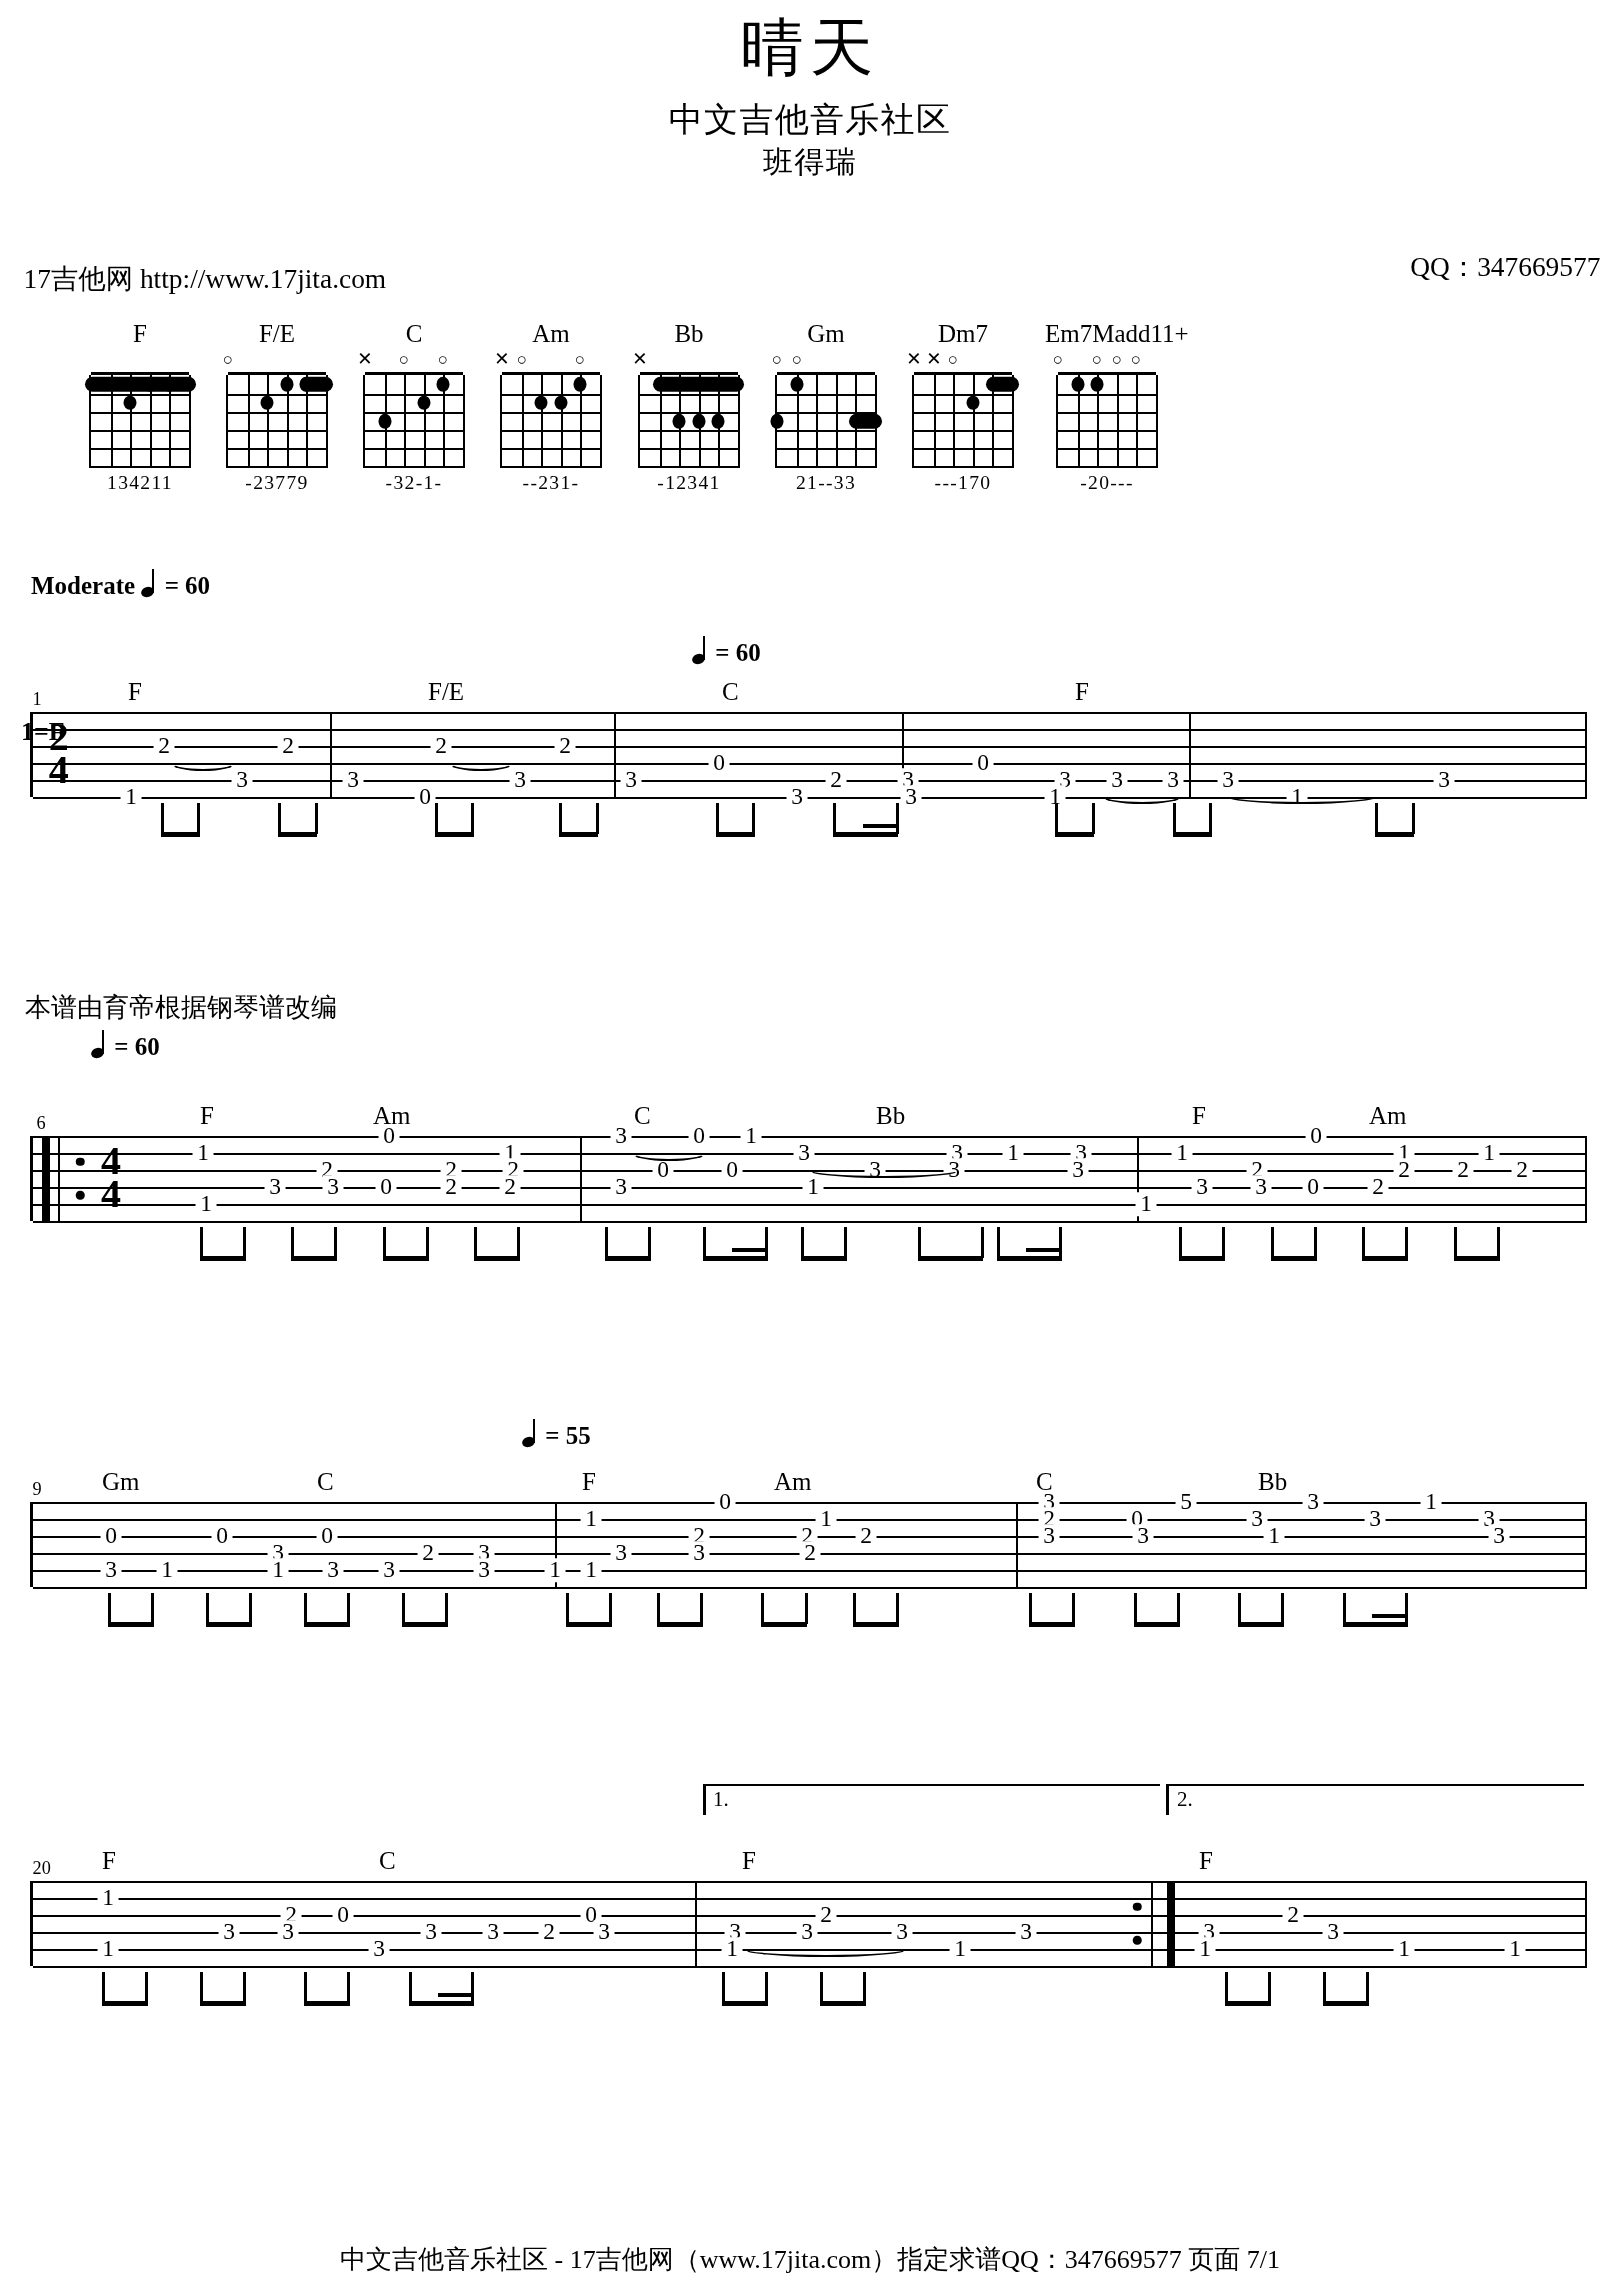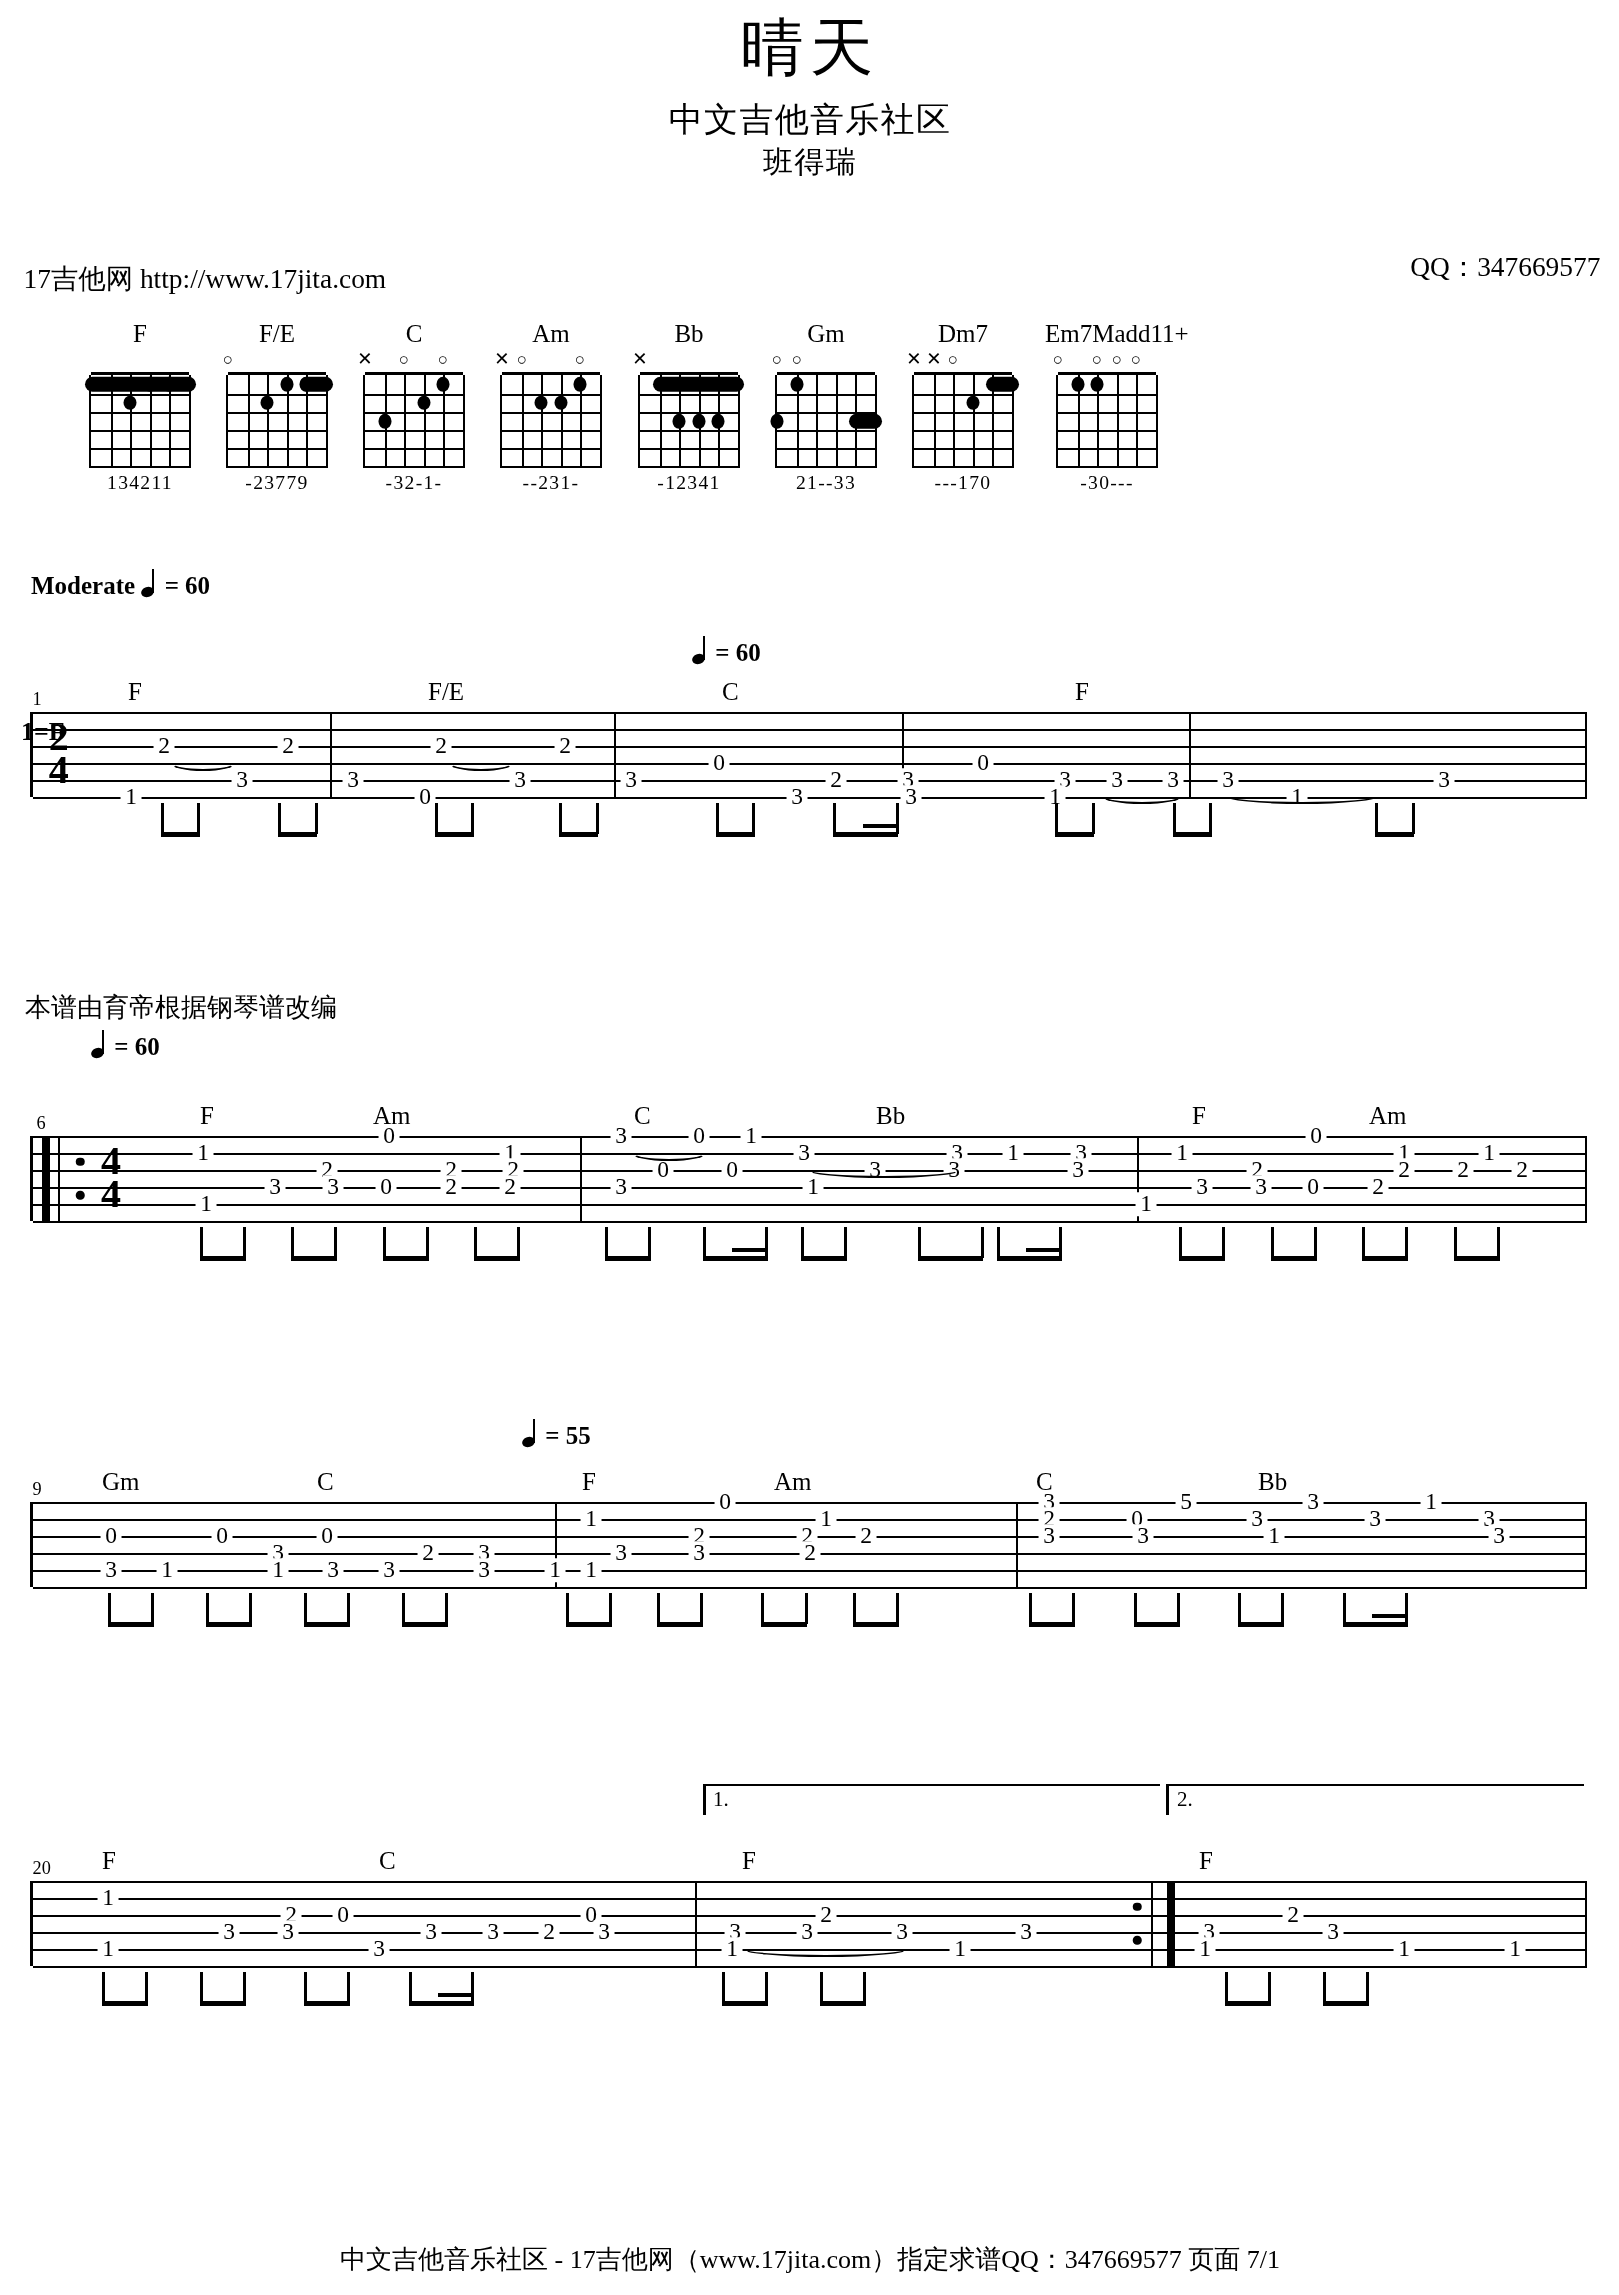--- a/index.html
+++ b/index.html
@@ -246,21 +246,21 @@
         <div class="v" style="left: 39px;"></div>
         <div class="v" style="left: 59px;"></div>
         <div class="v" style="left: 78px;"></div>
         <div class="h" style="top: 18.3px;"></div>
         <div class="h" style="top: 37px;"></div>
         <div class="h" style="top: 55px;"></div>
         <div class="h" style="top: 73px;"></div>
         <div class="dot" style="left: 19.6px; top: 9.1px;"></div>
         <div class="dot" style="left: 39px; top: 9.1px;"></div>
       </div>
-      <div class="fingers">-30---</div>
+      <div class="fingers">-20---</div>
     </div>
   </div>
 
 <div class="abs tempo" style="top:572px;left:31px">
   <span>Moderate</span>
   <span class="q"></span>
   <span>= 60</span>
 </div>
 
 <div class="abs keysig" style="top:717px;left:21px">1=F</div>

